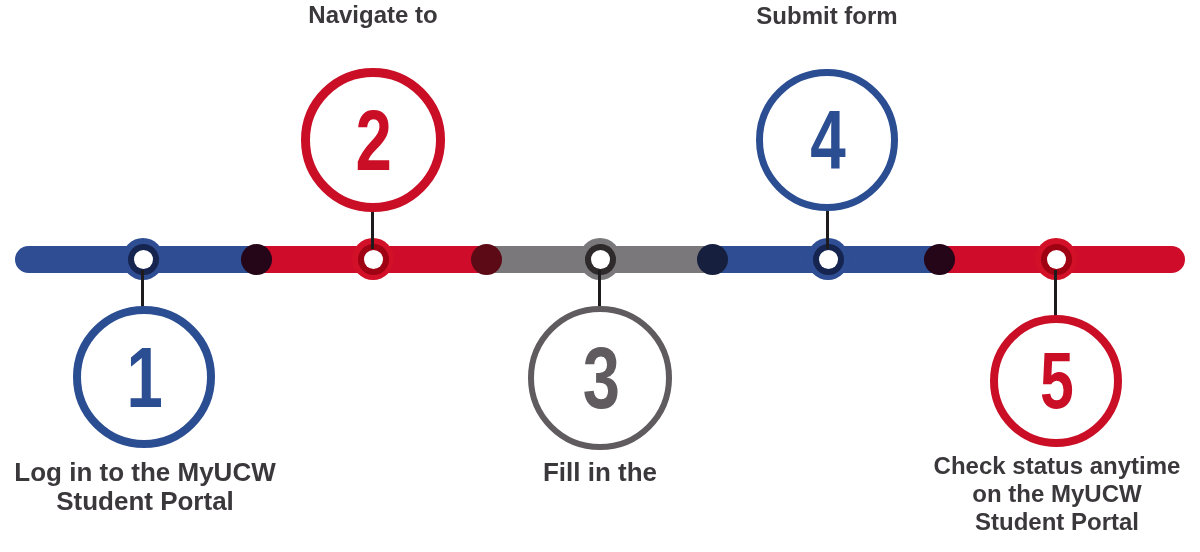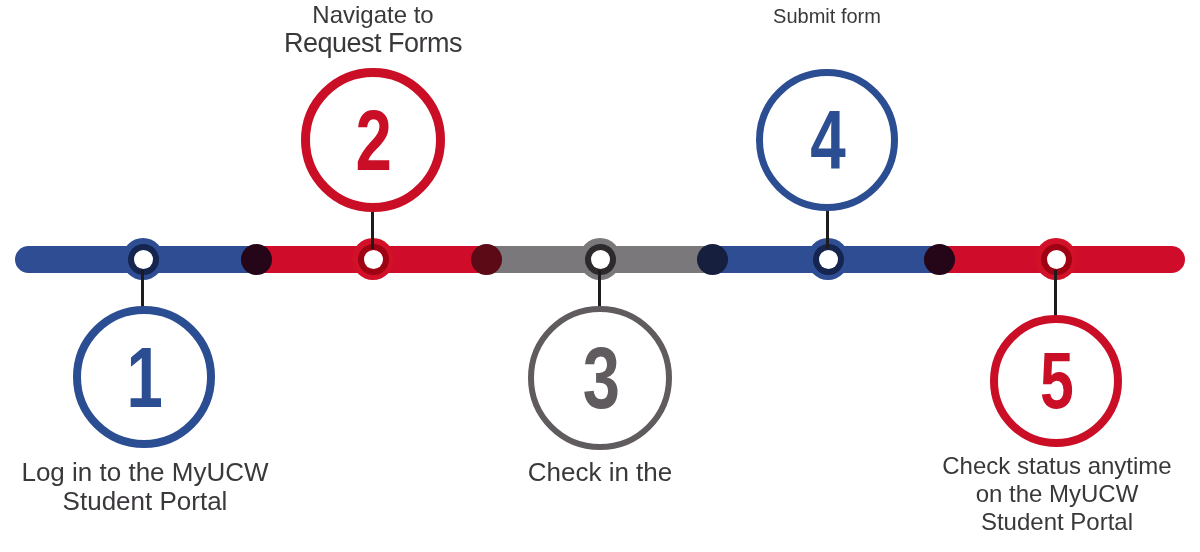--- a/index.html
+++ b/index.html
@@ -59,27 +59,27 @@
   .nc2 .num { color:#c90e26; font-size:86px; }
   .nc3 { left:528px; top:306px; width:144px; height:144px; border:6px solid #605b5e; }
   .nc3 .num { color:#605b5e; font-size:88px; }
   .nc4 { left:756px; top:69px;  width:142px; height:142px; border:7px solid #2b4d92; }
   .nc4 .num { color:#2b4d92; font-size:84px; }
   .nc5 { left:990px; top:315px; width:132px; height:132px; border:8px solid #c90e26; }
   .nc5 .num { color:#c90e26; font-size:80px; }
 
   
   .label { position:absolute; width:340px; text-align:center; color:#3b383b;
-           font-weight:400; }
+           font-weight:700; }
   .label div { white-space:nowrap; }
   .lb1 { left:-25px; top:458px; font-size:26px; line-height:29px; }
   .lb2 { left:203px; top:1px;   font-size:24px; line-height:28px; }
   .lb2 .emph { font-size:27px; letter-spacing:-0.5px; }
   .lb3 { left:430px; top:458px; font-size:26px; line-height:29px; }
-  .lb4 { left:657px; top:2px;   font-size:20px; line-height:28px; }
+  .lb4 { left:657px; top:2px;   font-size:24px; line-height:28px; }
   .lb5 { left:887px; top:452px; font-size:24px; line-height:28px; }
 </style>
 </head>
 <body>
 
 <div class="canvas">
 
   <div class="bar">
     <div class="seg seg1"></div>
     <div class="seg seg2"></div>
@@ -140,24 +140,23 @@
   <div class="numcircle nc5">
     <div class="num">5</div>
   </div>
 
   <div class="label lb1">
     <div>Log in to the MyUCW</div>
     <div>Student Portal</div>
   </div>
   <div class="label lb2">
     <div>Navigate to</div>
-    <div class="emph">Request Forms</div>
   </div>
   <div class="label lb3">
-    <div>Check in the</div>
+    <div>Fill in the</div>
   </div>
   <div class="label lb4">
     <div>Submit form</div>
   </div>
   <div class="label lb5">
     <div>Check status anytime</div>
     <div>on the MyUCW</div>
     <div>Student Portal</div>
   </div>
 

